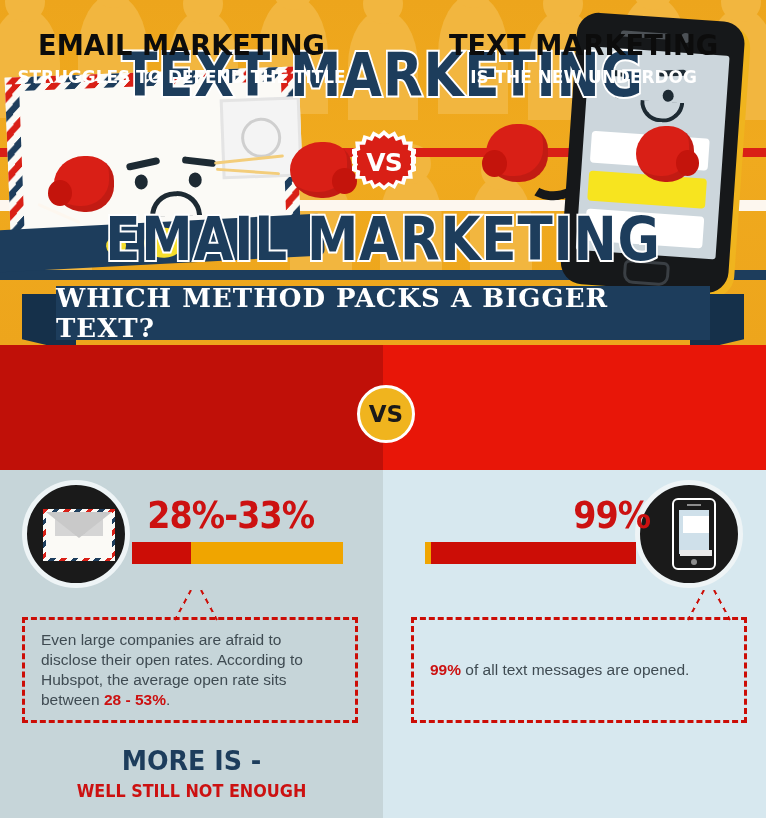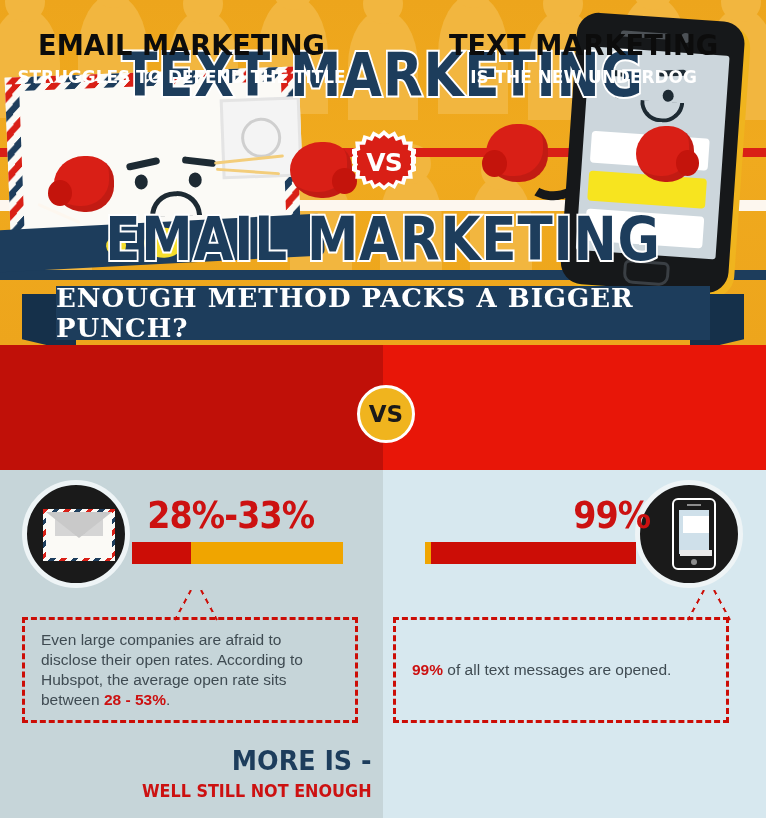--- a/index.html
+++ b/index.html
@@ -143,26 +143,26 @@
   .seg-amber{background:#f0a500;height:100%;}
 
   .connector{position:absolute;top:118px;width:250px;height:40px;}
   .connector.l{left:60px;}
   .connector.r{left:190px;}
   .conn-diag{position:absolute;width:2px;height:34px;background:repeating-linear-gradient(#cc0d06 0 5px,transparent 5px 10px);}
 
   .callout{position:absolute;top:147px;height:106px;border:3px dashed #cc0d06;box-sizing:border-box;
      display:flex;align-items:center;}
   .callout.l{left:22px;width:336px;}
-  .callout.r{left:10px;width:336px;}
+  .callout.r{left:28px;width:336px;}
   .callout p{margin:0;padding:0 16px;color:#3f4b52;font-family:"Liberation Sans",sans-serif;
      font-size:15.5px;line-height:20px;}
   .callout p b{color:#cc1111;}
 
-  .foot{position:absolute;top:275px;width:383px;text-align:right;}
+  .foot{position:absolute;top:275px;width:383px;text-align:center;}
   .foot.l{left:0;}
   .foot.r{left:383px;}
   .foot-main{color:#1d3d5c;font-family:"DejaVu Sans",sans-serif;font-weight:bold;font-size:27px;
      transform:scaleX(.94);}
   .foot-sub{color:#cc1111;font-family:"DejaVu Sans",sans-serif;font-weight:bold;font-size:17px;
      margin-top:5px;transform:scaleX(.94);}
 </style>
 </head>
 <body>
 
@@ -277,21 +277,21 @@
     <div class="vs-burst">
       <div class="vs-star"></div>
       <div class="vs-star inner"></div>
       <div class="vs-text">VS</div>
     </div>
 
     <div class="ribbon-wrap">
       <div class="ribbon-tail l"></div>
       <div class="ribbon-tail r"></div>
       <div class="ribbon">
-        <span class="ribbon-text">ENOUGH METHOD PACKS A BIGGER PUNCH?</span>
+        <span class="ribbon-text">WHICH METHOD PACKS A BIGGER TEXT?</span>
       </div>
     </div>
   </div>
 
   <div class="redband">
     <div class="half left"></div>
     <div class="half right"></div>
   </div>
   <div class="rb-col l">
     <div class="rb-title">EMAIL MARKETING</div>

